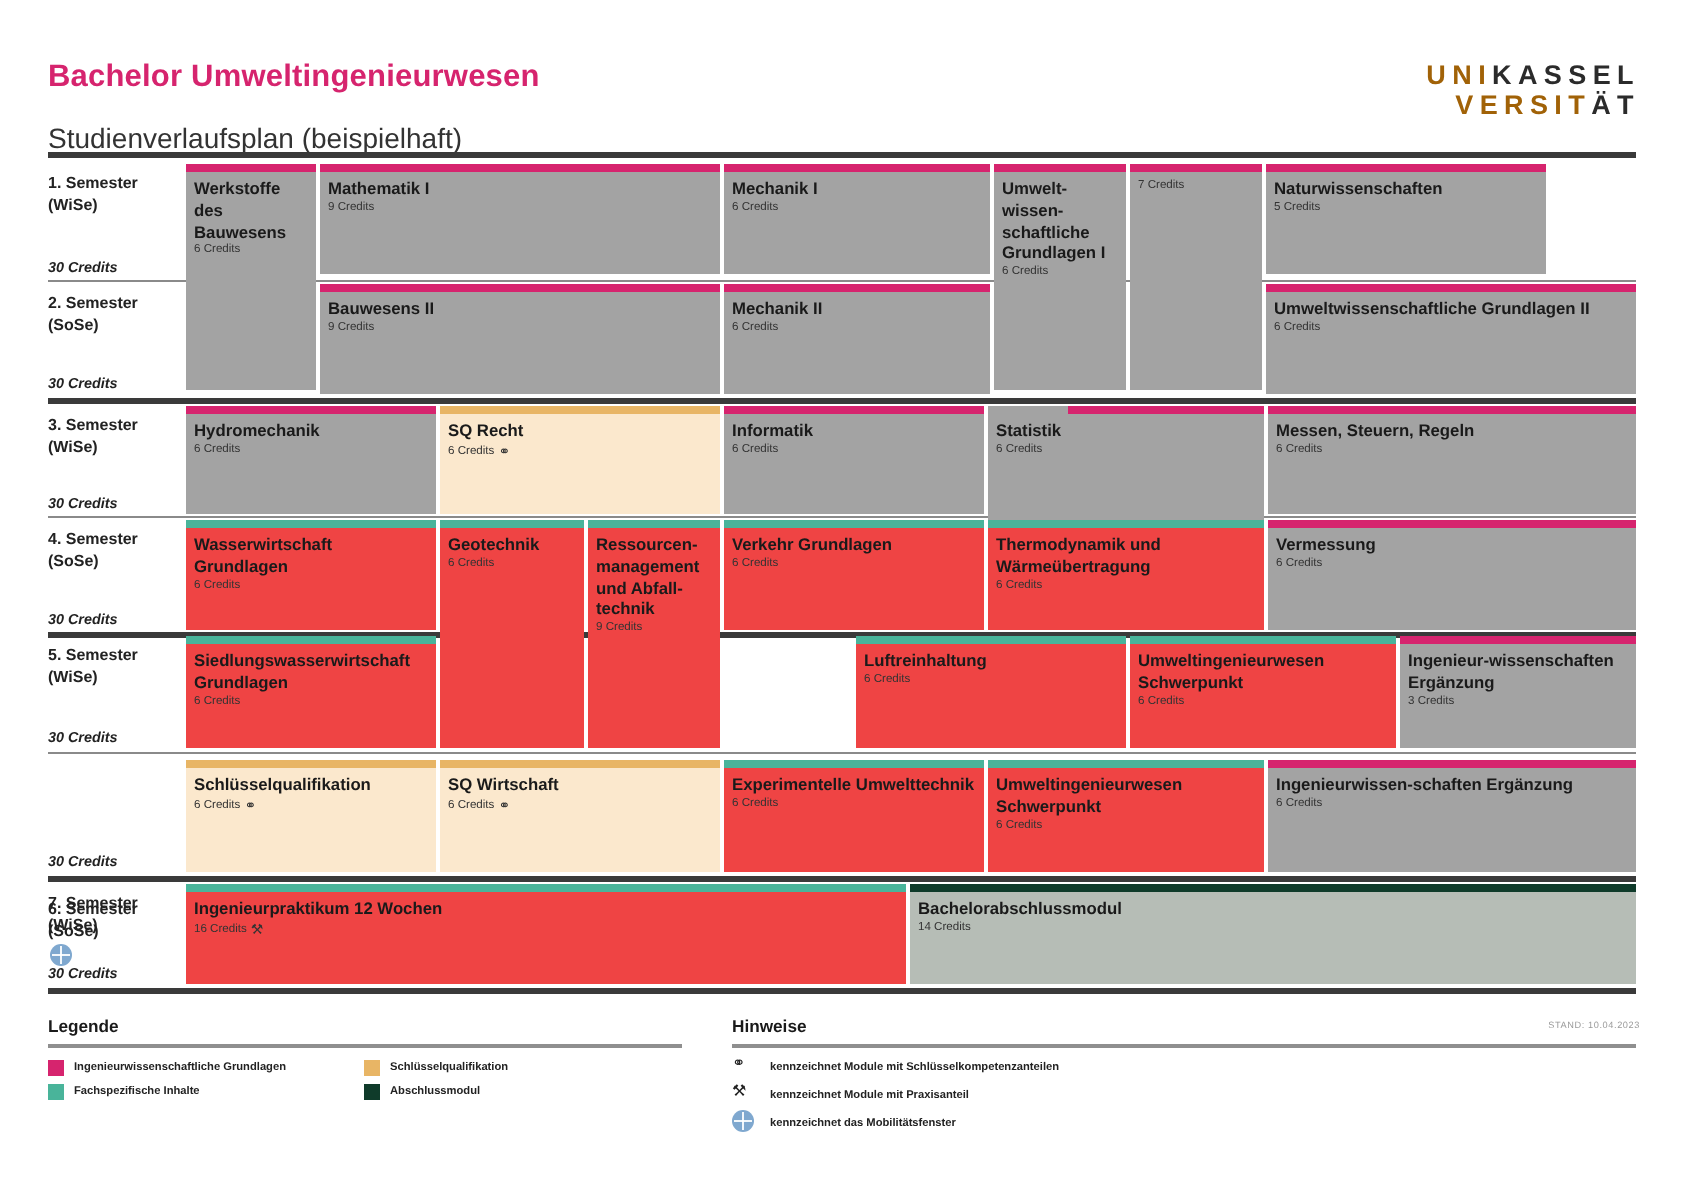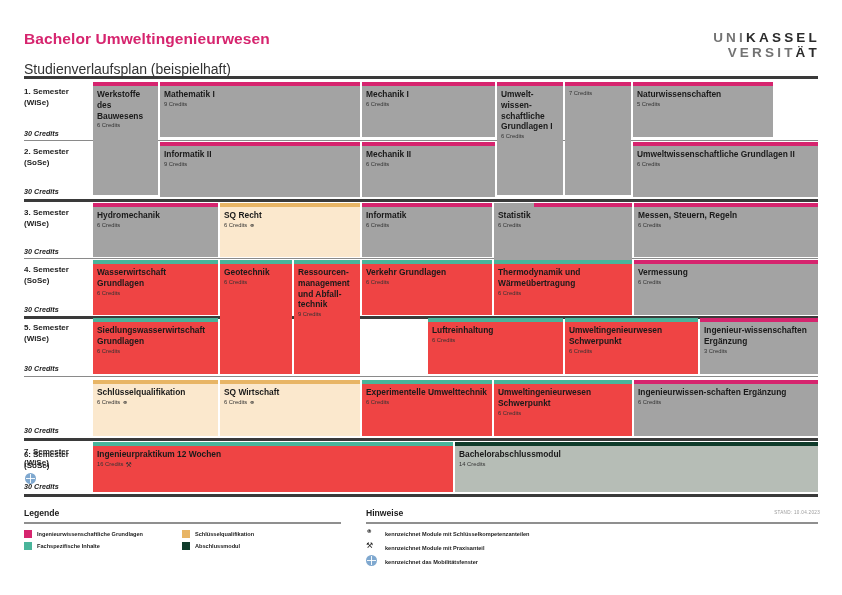--- a/index.html
+++ b/index.html
@@ -18,21 +18,21 @@
     position:absolute;left:24px;top:30px;
     font-size:15.5px;font-weight:bold;color:#d6246e;letter-spacing:.1px;
     white-space:nowrap;
   }
   .title-sub{
     position:absolute;left:24px;top:50px;
     font-size:14px;font-weight:normal;color:#333;white-space:nowrap;margin-top:11px;
   }
   .logo{position:absolute;right:22px;top:30px;text-align:right;line-height:1.12;}
   .logo-row{font-size:13.5px;font-weight:bold;letter-spacing:3.2px;white-space:nowrap;}
-  .logo-pink{color:#737373;}
+  .logo-pink{color:#a16207;}
   .logo-dark{color:#2b2b2b;}
 
   
   .rowline{position:absolute;left:24px;width:794px;background:#8a8a8a;height:1px;}
   .rowline.thick{height:2.5px;background:#3a3a3a;}
 
   .sem-label{position:absolute;left:24px;font-size:8px;font-weight:bold;color:#222;line-height:1.35;}
   .sem-credits{position:absolute;left:24px;font-size:7.2px;font-weight:bold;font-style:italic;color:#222;}
 
   
@@ -146,21 +146,21 @@
       <div class="mod c-ing" style="left: 633px; top: 82px; width: 140px; height: 55px;">
         <div class="bar"></div>
         <div class="body">
           <div class="name">Naturwissenschaften</div>
           <div class="cr">5 Credits</div>
         </div>
       </div>
       <div class="mod c-ing" style="left: 160px; top: 142px; width: 200px; height: 55px;">
         <div class="bar"></div>
         <div class="body">
-          <div class="name">Informatik II</div>
+          <div class="name">Bauwesens II</div>
           <div class="cr">9 Credits</div>
         </div>
       </div>
       <div class="mod c-ing" style="left: 362px; top: 142px; width: 133px; height: 55px;">
         <div class="bar"></div>
         <div class="body">
           <div class="name">Mechanik II</div>
           <div class="cr">6 Credits</div>
         </div>
       </div>

